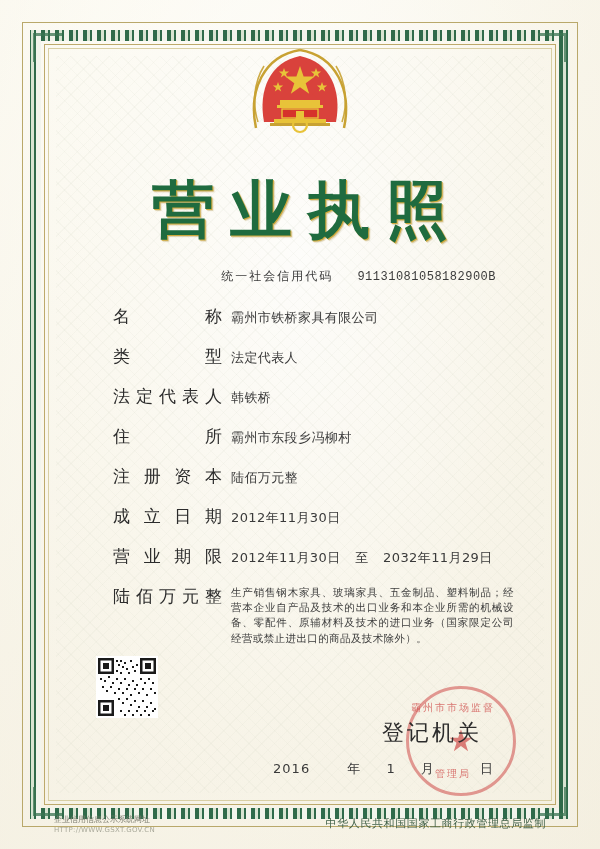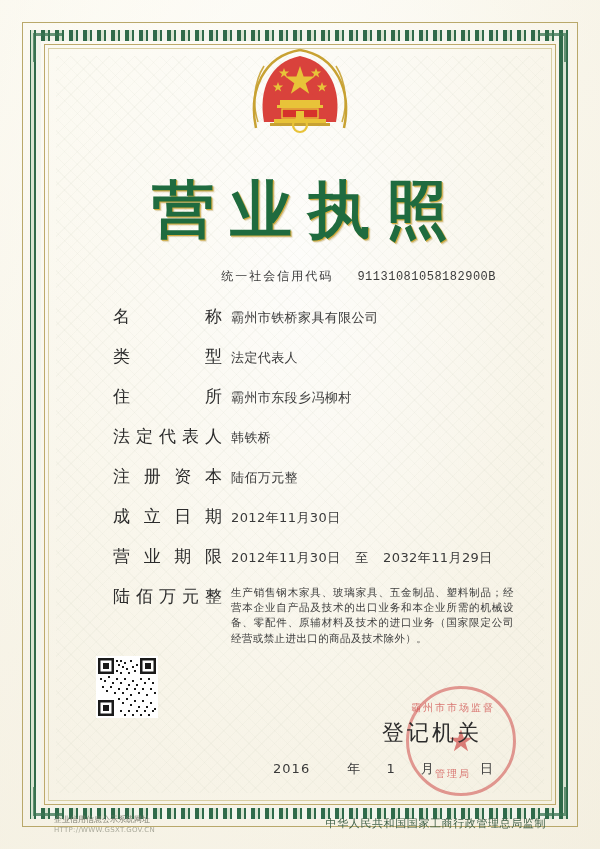--- a/index.html
+++ b/index.html
@@ -339,27 +339,27 @@
       <div class="field-label">名称</div>
       <div class="field-value">霸州市铁桥家具有限公司</div>
     </div>
 
     <div class="field-row">
       <div class="field-label">类型</div>
       <div class="field-value">法定代表人</div>
     </div>
 
     <div class="field-row">
+      <div class="field-label">法定代表人</div>
+      <div class="field-value">韩铁桥</div>
+    </div>
+
+    <div class="field-row">
       <div class="field-label">住所</div>
       <div class="field-value">霸州市东段乡冯柳村</div>
-    </div>
-
-    <div class="field-row">
-      <div class="field-label">法定代表人</div>
-      <div class="field-value">韩铁桥</div>
     </div>
 
     <div class="field-row">
       <div class="field-label">注册资本</div>
       <div class="field-value">陆佰万元整</div>
     </div>
 
     <div class="field-row">
       <div class="field-label">成立日期</div>
       <div class="field-value">2012年11月30日</div>

